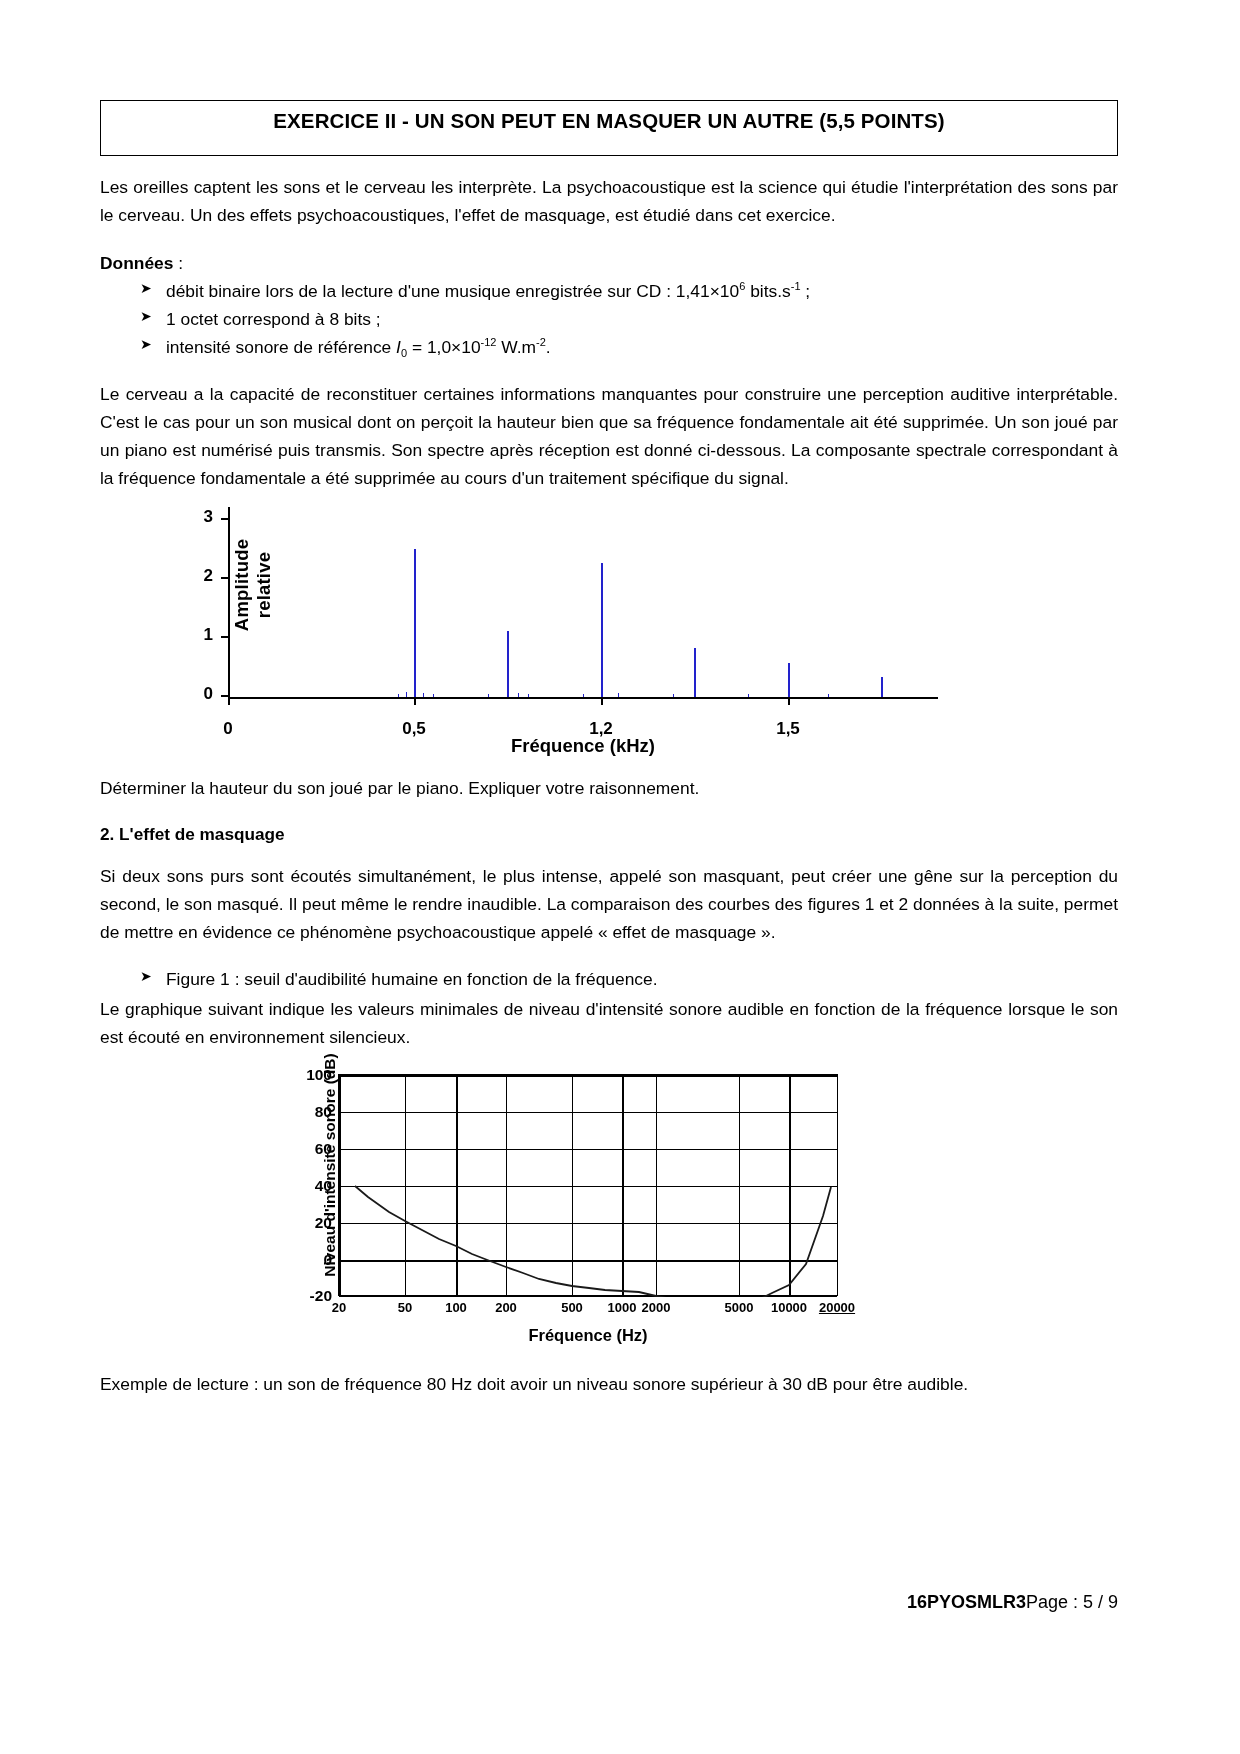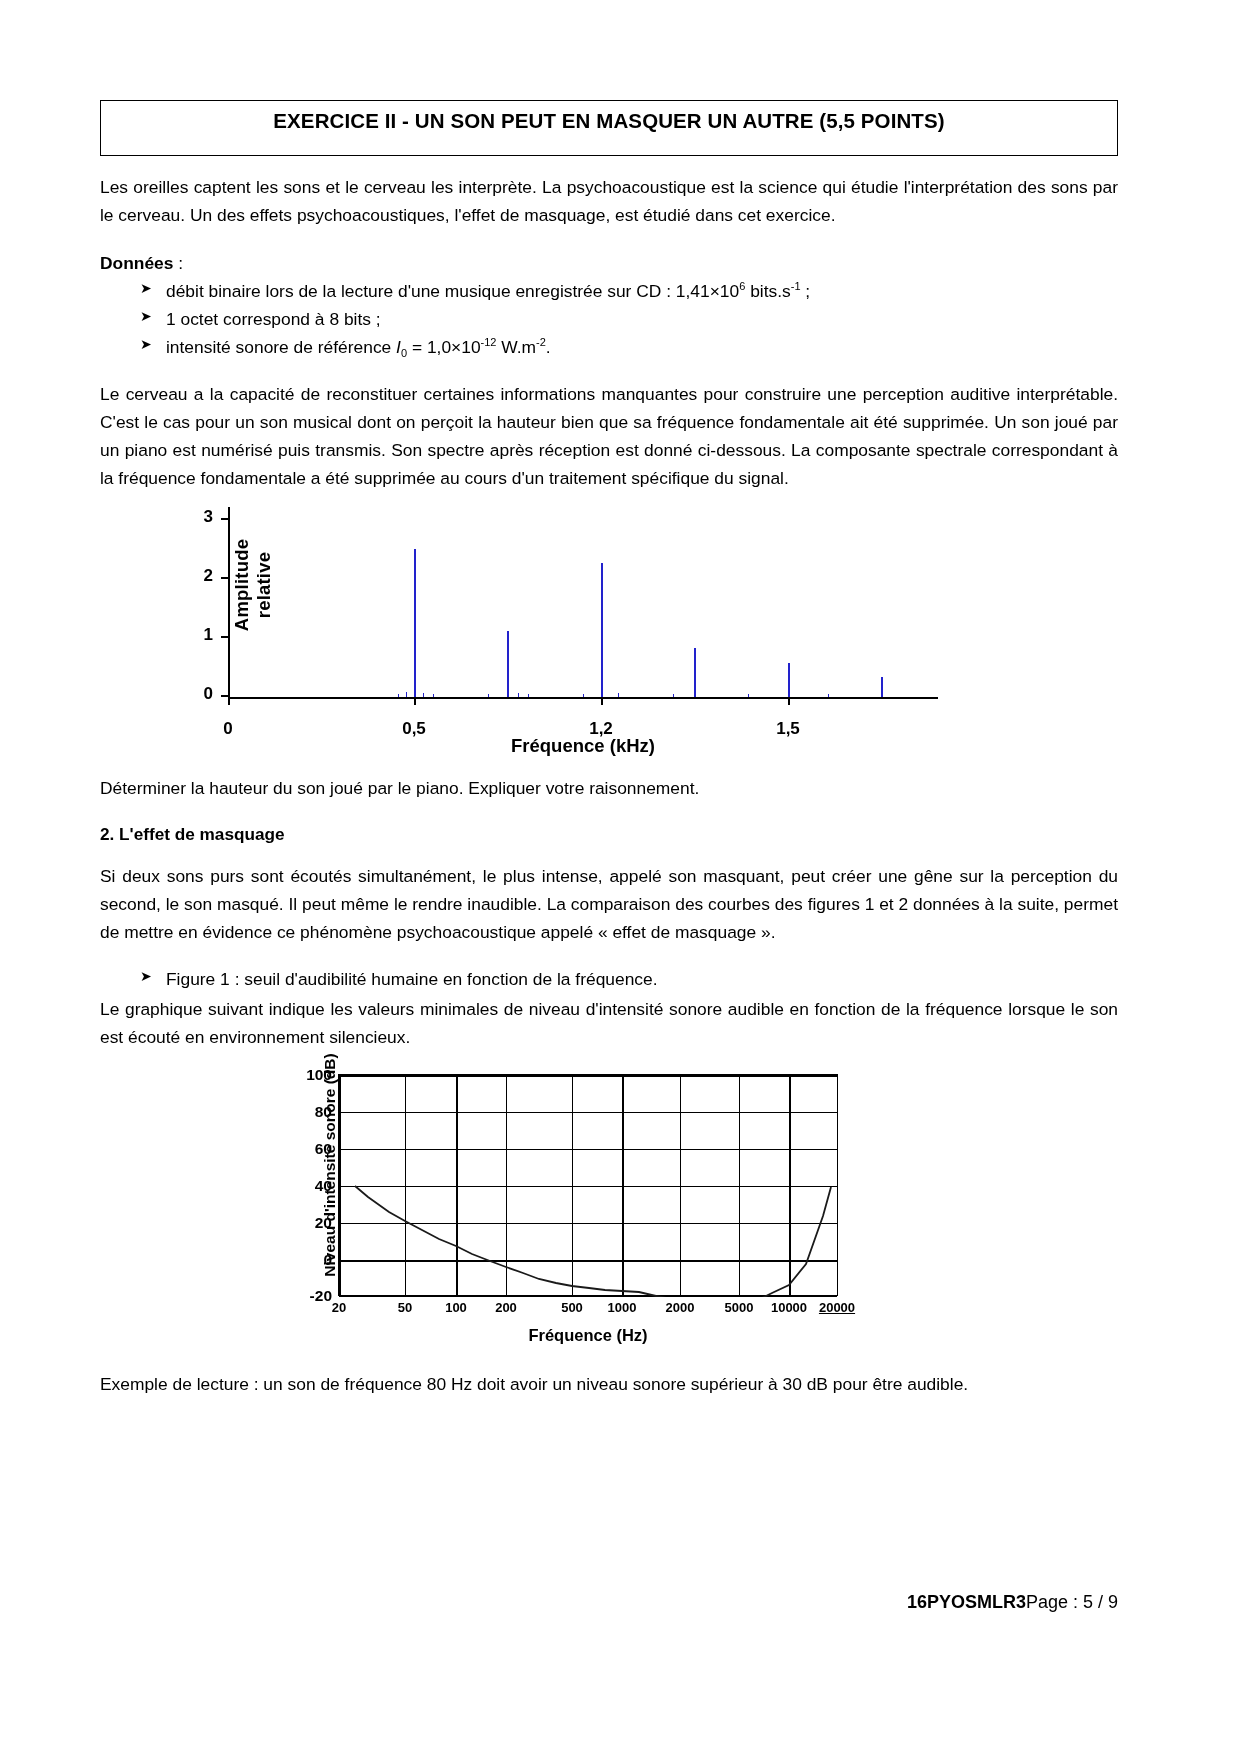--- a/index.html
+++ b/index.html
@@ -370,21 +370,21 @@
           </div>
         <div class="c2-gridv" style="left:167px;">
             <span class="c2-xlab" style="left:0px;">200</span>
           </div>
         <div class="c2-gridv" style="left:233px;">
             <span class="c2-xlab" style="left:0px;">500</span>
           </div>
         <div class="c2-gridv major" style="left:283px;">
             <span class="c2-xlab" style="left:0px;">1000</span>
           </div>
-        <div class="c2-gridv" style="left:341px;">
+        <div class="c2-gridv" style="left:317px;">
             <span class="c2-xlab" style="left:0px;">2000</span>
           </div>
         <div class="c2-gridv" style="left:400px;">
             <span class="c2-xlab" style="left:0px;">5000</span>
           </div>
         <div class="c2-gridv major" style="left:450px;">
             <span class="c2-xlab" style="left:0px;">10000</span>
           </div>
         <div class="c2-gridv" style="left:498px;">
             <span class="c2-xlab" style="left:0px;text-decoration:underline;">20000</span>

